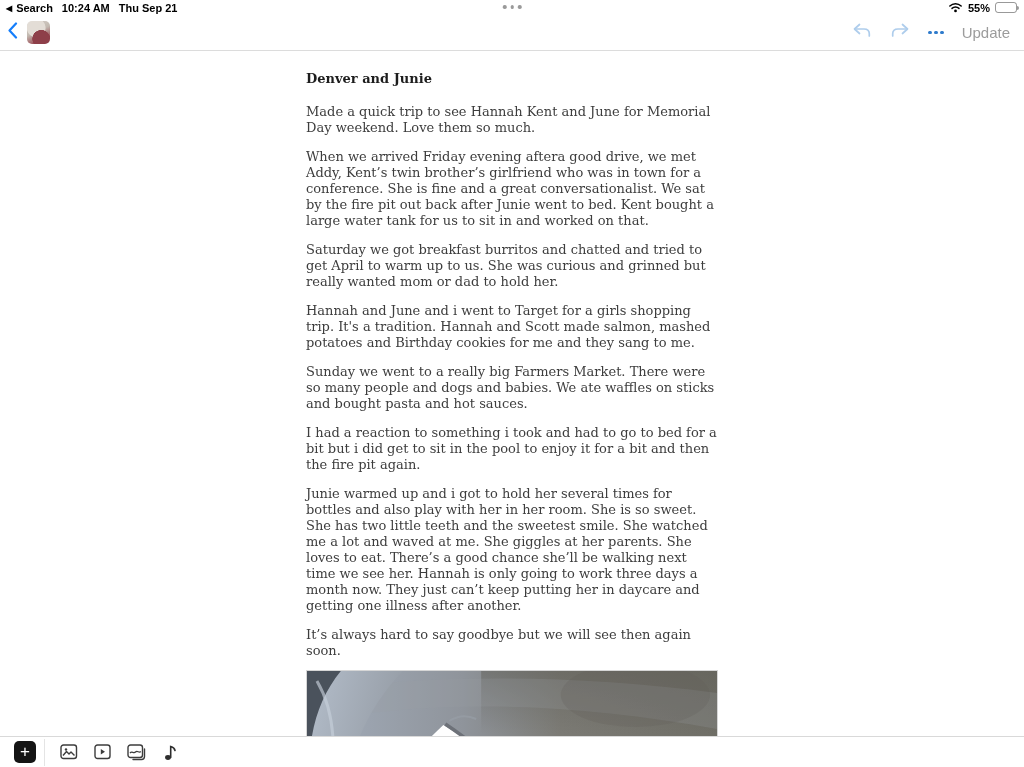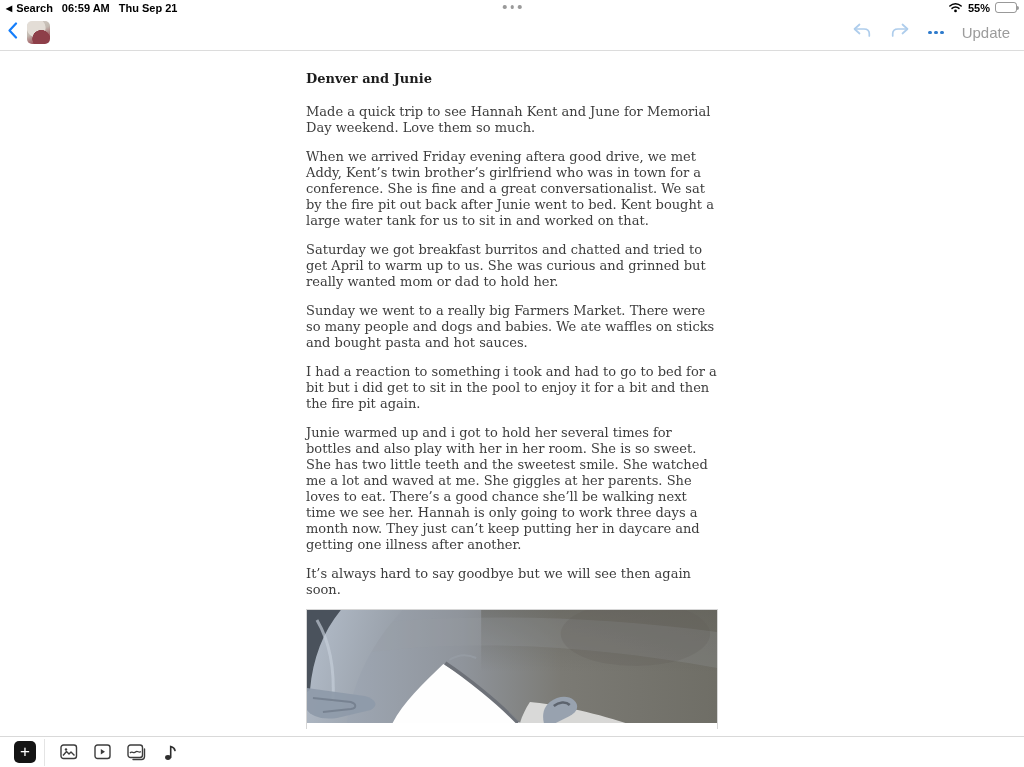--- a/index.html
+++ b/index.html
@@ -58,21 +58,21 @@
 <body>
 
 <div class="screen">
 
   <div class="status-bar">
     <div class="sb-left">
       <span class="sb-back-app">
         <span class="sb-tri">◀</span>
         <span>Search</span>
       </span>
-      <span>06:59 AM</span>
+      <span>10:24 AM</span>
       <span>Thu Sep 21</span>
     </div>
     <div class="multitask-dots">
         <i></i>
         <i></i>
         <i></i>
       </div>
     <div class="sb-right">
       <span>
         <svg width="15" height="11" viewBox="0 0 16 12">
@@ -116,20 +116,21 @@
       <button class="update-btn">Update</button>
     </div>
   </div>
 
   <div class="content">
     <div class="doc">
       <h1>Denver and Junie</h1>
       <p>Made a quick trip to see Hannah Kent and June for Memorial Day weekend. Love them so much.</p>
       <p>When we arrived Friday evening aftera good drive, we met Addy, Kent’s twin brother’s girlfriend who was in town for a conference. She is fine and a great conversationalist. We sat by the fire pit out back after Junie went to bed. Kent bought a large water tank for us to sit in and worked on that.</p>
       <p>Saturday we got breakfast burritos and chatted and tried to get April to warm up to us. She was curious and grinned but really wanted mom or dad to hold her.</p>
+      <p>Hannah and June and i went to Target for a girls shopping trip. It's a tradition. Hannah and Scott made salmon, mashed potatoes and Birthday cookies for me and they sang to me.</p>
       <p>Sunday we went to a really big Farmers Market. There were so many people and dogs and babies.  We ate waffles on sticks and bought pasta and hot sauces.</p>
       <p>I had a reaction to something i took and had to go to bed for a bit but i did get to sit in the pool to enjoy it for a bit and then the fire pit again.</p>
       <p>Junie warmed up and i got to hold her several times for bottles and also play with her in her room. She is so sweet. She has two little teeth and the sweetest smile. She watched me a lot and waved at me. She giggles at her parents. She loves to eat. There’s a good chance she’ll be walking next time we see her. Hannah is only going to work three days a month now. They just can’t keep putting her in daycare and getting one illness after another.</p>
       <p>It’s always hard to say goodbye but we will see then again soon.</p>
 
       <div class="photo">
         <svg viewBox="0 0 412 113" preserveAspectRatio="none">
           <defs>
             <linearGradient id="bg" x1="0" y1="0" x2="1" y2="0">
               <stop offset="0" stop-color="#a3adbb"></stop>

